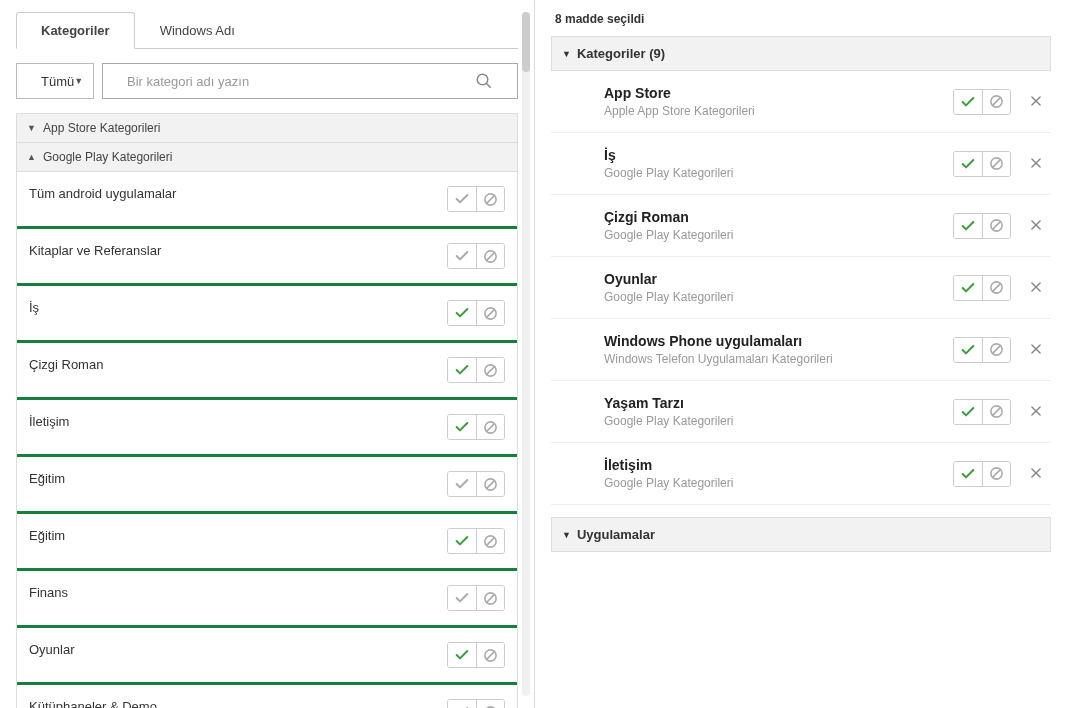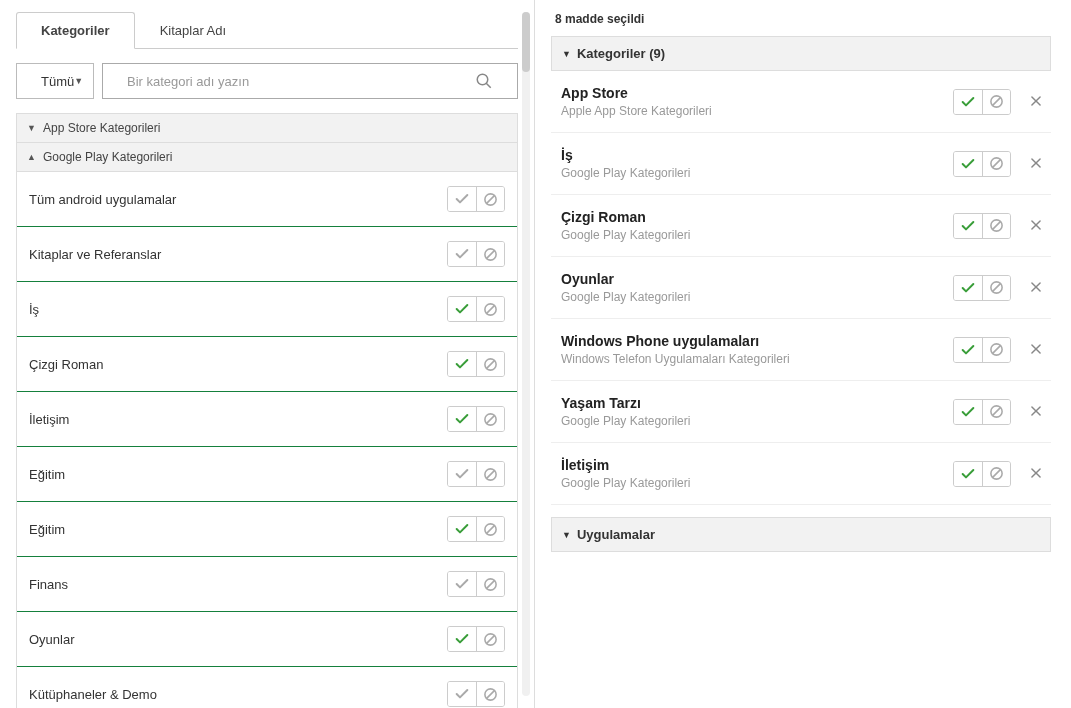--- a/index.html
+++ b/index.html
@@ -108,24 +108,24 @@
   .accordion-header .arrow { font-size: 9px; color: #555; width: 10px; }
   
   .category-list {
     border-left: 1px solid #ddd;
     border-right: 1px solid #ddd;
     max-height: 540px;
     overflow-y: auto;
   }
   .category-item {
     display: flex;
-    align-items: center;
+    align-items: flex-start;
     justify-content: space-between;
     padding: 14px 12px;
-    border-bottom: 1px solid #15803d;
+    border-bottom: 3px solid #15803d;
   }
   .category-item .label { font-size: 13px; color: #333; }
   .btn-group {
     display: flex;
     border: 1px solid #ccc;
     border-radius: 3px;
     overflow: hidden;
   }
   .btn-group .btn {
     width: 28px;
@@ -165,20 +165,21 @@
   }
   .selected-item {
     display: flex;
     align-items: center;
     padding: 14px 6px 14px 6px;
     border-bottom: 1px solid #eee;
   }
   .selected-item .text {
     flex: 1;
     padding-left: 4px;
+    margin-left: 43px;
   }
   .selected-item .title {
     font-size: 14px;
     font-weight: bold;
     color: #222;
     margin-bottom: 3px;
   }
   .selected-item .sub {
     font-size: 12px;
     color: #999;
@@ -219,21 +220,21 @@
 </style>
 </head>
 <body>
 
 <div class="app">
 
   <div class="panel-left">
 
     <div class="tabs">
       <div class="tab active">Kategoriler</div>
-      <div class="tab">Kitaplar Adı</div>
+      <div class="tab">Windows Adı</div>
     </div>
 
     <div class="filter-row">
       <div class="dropdown">
         <span>Tümü</span>
         <span class="caret">▼</span>
       </div>
       <div class="search-box">
         <input type="text" placeholder="Bir kategori adı yazın" style="">
         <svg class="search-icon" viewBox="0 0 24 24" fill="none" stroke="currentColor" stroke-width="2">

